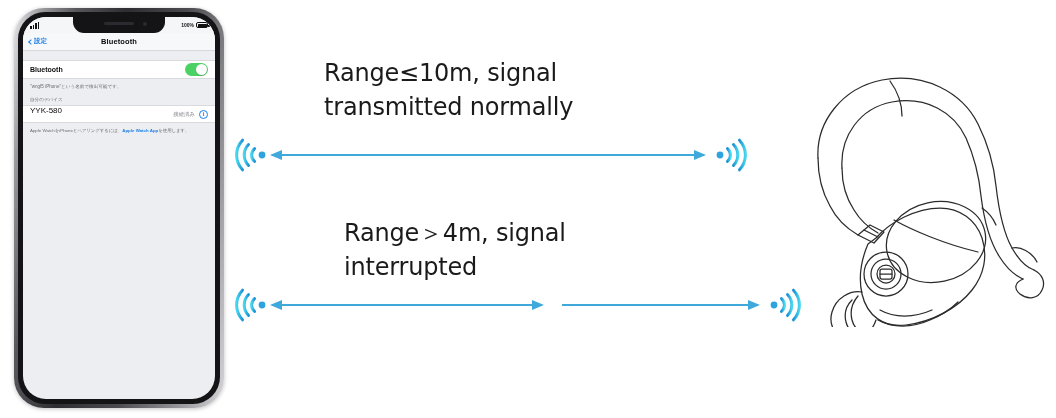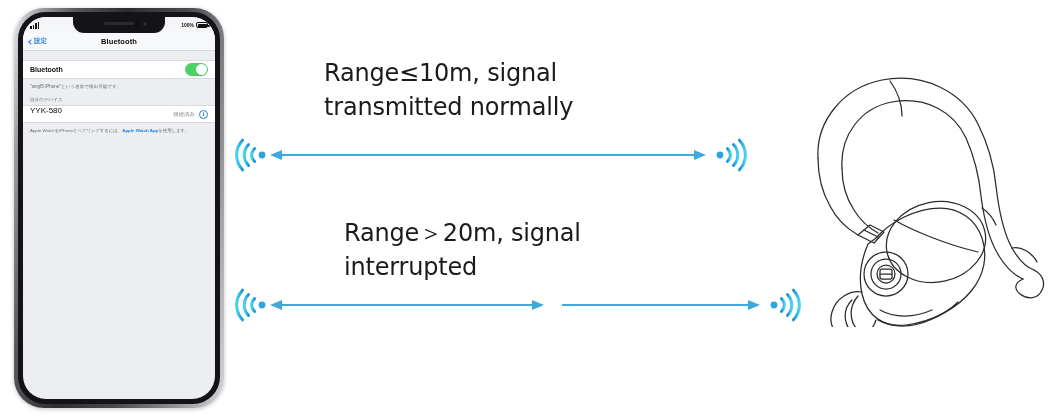--- a/index.html
+++ b/index.html
@@ -277,21 +277,21 @@
     </g>
 
     <g transform="translate(488,23)">
       <circle cx="0" cy="0" r="3.4" fill="#2ea4de"></circle>
       <path d="M 7.5 -6.4 A 8.5 8.5 0 0 1 7.5 6.4" stroke="url(#wgradB)" stroke-width="3" fill="none" stroke-linecap="round"></path>
       <path d="M 13.5 -10.5 A 15 15 0 0 1 13.5 10.5" stroke="url(#wgradB)" stroke-width="3" fill="none" stroke-linecap="round"></path>
       <path d="M 19.5 -14.8 A 21.5 21.5 0 0 1 19.5 14.8" stroke="url(#wgradB)" stroke-width="3" fill="none" stroke-linecap="round"></path>
     </g>
   </svg>
 
-  <div class="caption" style="left:344px; top:216px; width:300px;">Range＞20m, signal
+  <div class="caption" style="left:344px; top:216px; width:300px;">Range＞4m, signal
 interrupted</div>
 
   <svg class="link-line" style="left:232px; top:282px;" width="580" height="46">
 
     <g transform="translate(30,23)">
       <circle cx="0" cy="0" r="3.4" fill="#2ea4de"></circle>
       <path d="M -7.5 -6.4 A 8.5 8.5 0 0 0 -7.5 6.4" stroke="url(#wgradA)" stroke-width="3" fill="none" stroke-linecap="round"></path>
       <path d="M -13.5 -10.5 A 15 15 0 0 0 -13.5 10.5" stroke="url(#wgradA)" stroke-width="3" fill="none" stroke-linecap="round"></path>
       <path d="M -19.5 -14.8 A 21.5 21.5 0 0 0 -19.5 14.8" stroke="url(#wgradA)" stroke-width="3" fill="none" stroke-linecap="round"></path>
     </g>

